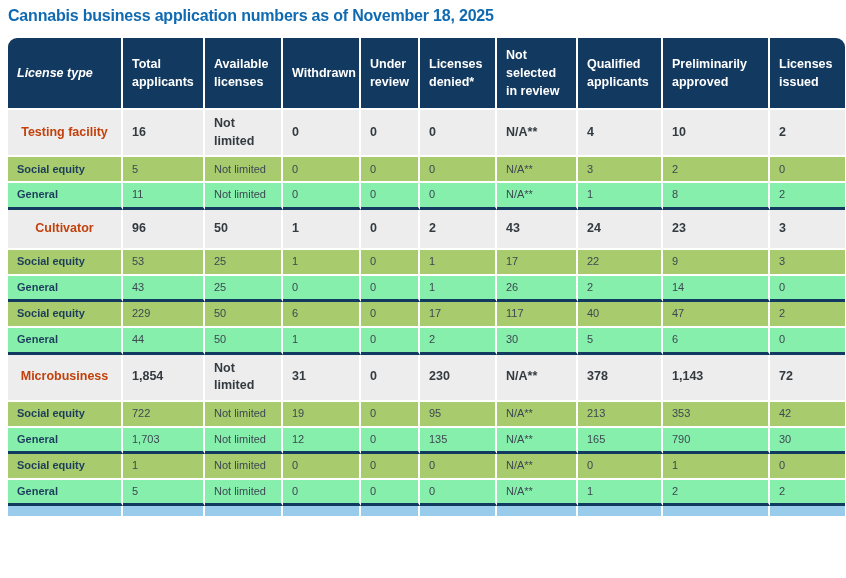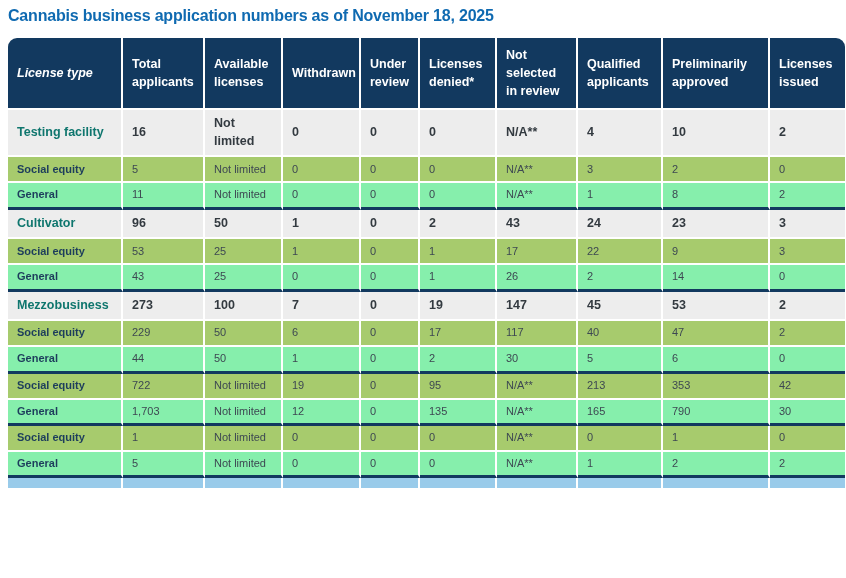--- a/index.html
+++ b/index.html
@@ -25,23 +25,23 @@
     border-right:2px solid #ffffff;border-bottom:2px solid #ffffff;
   }
   th:first-child{border-top-left-radius:9px;font-style:italic;}
   th:last-child{border-top-right-radius:9px;border-right:none;}
   td{
     border-right:2px solid #ffffff;border-bottom:2px solid #ffffff;
     vertical-align:middle;padding:5px 9px;line-height:1.4;
   }
   td:last-child{border-right:none;}
   tr.main td{
-    background:#ededed;font-size:12.5px;font-weight:bold;color:#333a40;height:29px;
-  }
-  tr.main td.label{color:#0f766e;}
+    background:#ededed;font-size:12.5px;font-weight:bold;color:#333a40;height:40px;
+  }
+  tr.main td.label{color:#c2410c;text-align:center;}
   tr.se td, tr.gen td{
     font-size:11px;color:#3d4852;height:26px;padding:4px 9px;
   }
   tr.se td{background:#a7cb6d;margin-left:8px;}
   tr.gen td{background:#86efac;border-bottom:3px solid #12395f;}
   tr.se td.label, tr.gen td.label{font-weight:bold;color:#1d3d5c;}
   tr.sliver td{background:#99cbea;height:10px;padding:0;border-bottom:none;}
 </style>
 </head>
 <body>
@@ -141,32 +141,20 @@
         <td>43</td>
         <td>25</td>
         <td>0</td>
         <td>0</td>
         <td>1</td>
         <td>26</td>
         <td>2</td>
         <td>14</td>
         <td>0</td>
       </tr>
-      <tr class="main">
-        <td class="label">Mezzobusiness</td>
-        <td>273</td>
-        <td>100</td>
-        <td>7</td>
-        <td>0</td>
-        <td>19</td>
-        <td>147</td>
-        <td>45</td>
-        <td>53</td>
-        <td>2</td>
-      </tr>
       <tr class="se">
         <td class="label">Social equity</td>
         <td>229</td>
         <td>50</td>
         <td>6</td>
         <td>0</td>
         <td>17</td>
         <td>117</td>
         <td>40</td>
         <td>47</td>
@@ -177,20 +165,32 @@
         <td>44</td>
         <td>50</td>
         <td>1</td>
         <td>0</td>
         <td>2</td>
         <td>30</td>
         <td>5</td>
         <td>6</td>
         <td>0</td>
       </tr>
+      <tr class="main">
+        <td class="label">Microbusiness</td>
+        <td>1,854</td>
+        <td>Not limited</td>
+        <td>31</td>
+        <td>0</td>
+        <td>230</td>
+        <td>N/A**</td>
+        <td>378</td>
+        <td>1,143</td>
+        <td>72</td>
+      </tr>
       <tr class="se">
         <td class="label">Social equity</td>
         <td>722</td>
         <td>Not limited</td>
         <td>19</td>
         <td>0</td>
         <td>95</td>
         <td>N/A**</td>
         <td>213</td>
         <td>353</td>

